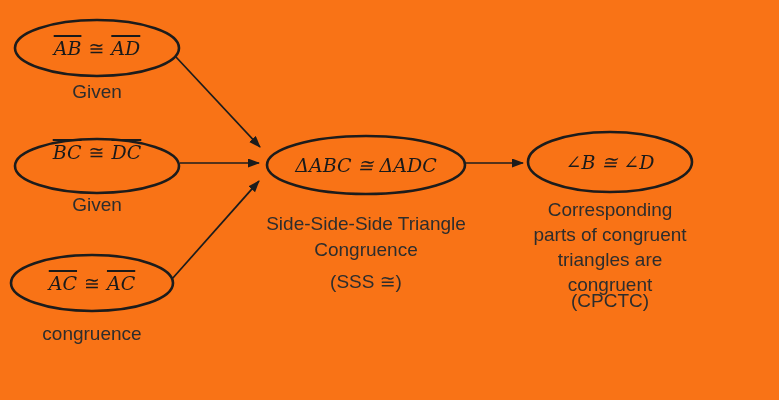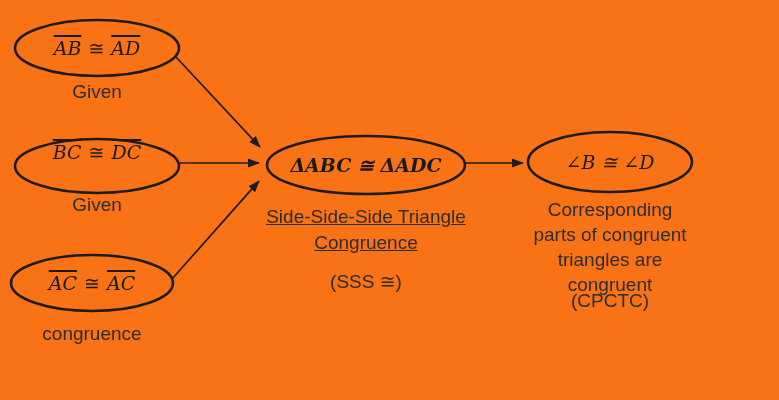--- a/index.html
+++ b/index.html
@@ -35,34 +35,34 @@
     text-decoration: overline;
     text-decoration-thickness: 1.5px;
   }
   .node-text .rel {
     margin: 0 7px;
     font-style: normal;
   }
   .node-a { left: 15px; top: 20px; width: 164px; height: 56px; }
   .node-b { left: 15px; top: 125px; width: 164px; height: 54px; }
   .node-c { left: 11px; top: 255px; width: 162px; height: 56px; }
-  .node-d { left: 267px; top: 136px; width: 198px; height: 58px; font-weight: bold; }
+  .node-d { left: 267px; top: 136px; width: 198px; height: 58px; }
   .node-e { left: 528px; top: 132px; width: 164px; height: 60px; }
 
   .label {
     position: absolute;
     text-align: center;
     font-size: 19px;
     line-height: 25px;
     color: #2d2d2d;
   }
   .label-a { left: 17px;  top: 79px;  width: 160px; }
   .label-b { left: 17px;  top: 192px; width: 160px; }
   .label-c { left: 12px;  top: 321px; width: 160px; }
-  .label-d { left: 246px; top: 204px; width: 240px; line-height: 26px; text-decoration: underline; }
+  .label-d { left: 246px; top: 211px; width: 240px; line-height: 26px; }
   .sub-d   { left: 246px; top: 269px; width: 240px; }
   .label-e { left: 520px; top: 197px; width: 180px; text-align: center; }
   .sub-e   { left: 520px; top: 288px; width: 180px; }
 </style>
 </head>
 <body>
 
 <div class="canvas">
 
   <svg width="779" height="400" viewBox="0 0 779 400">

